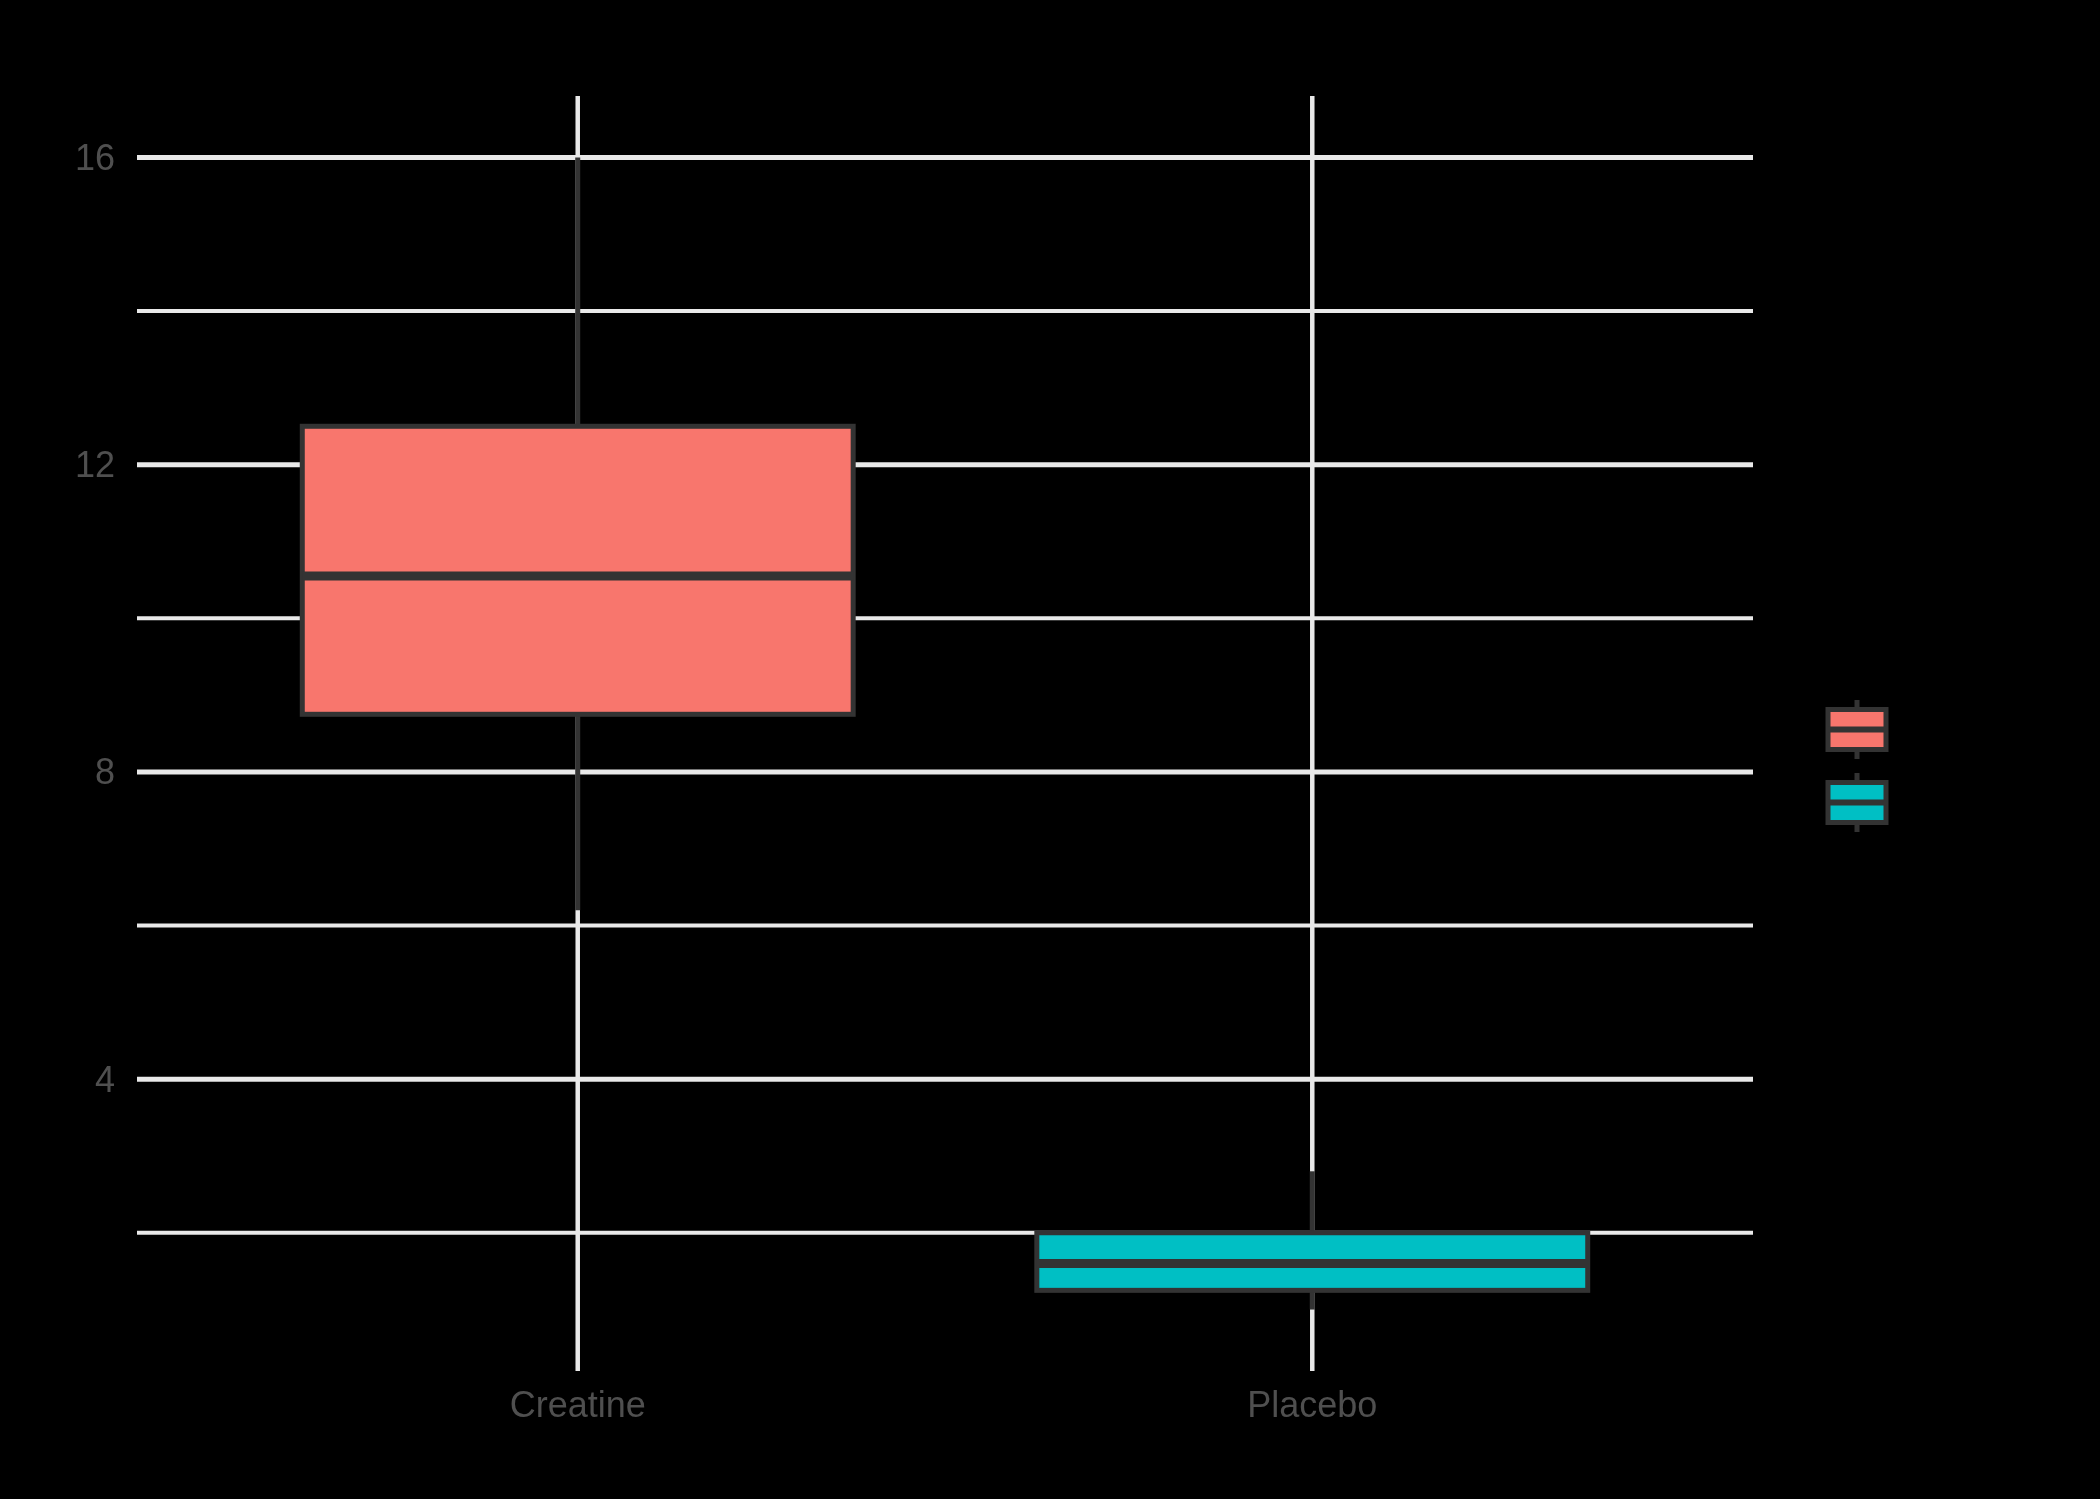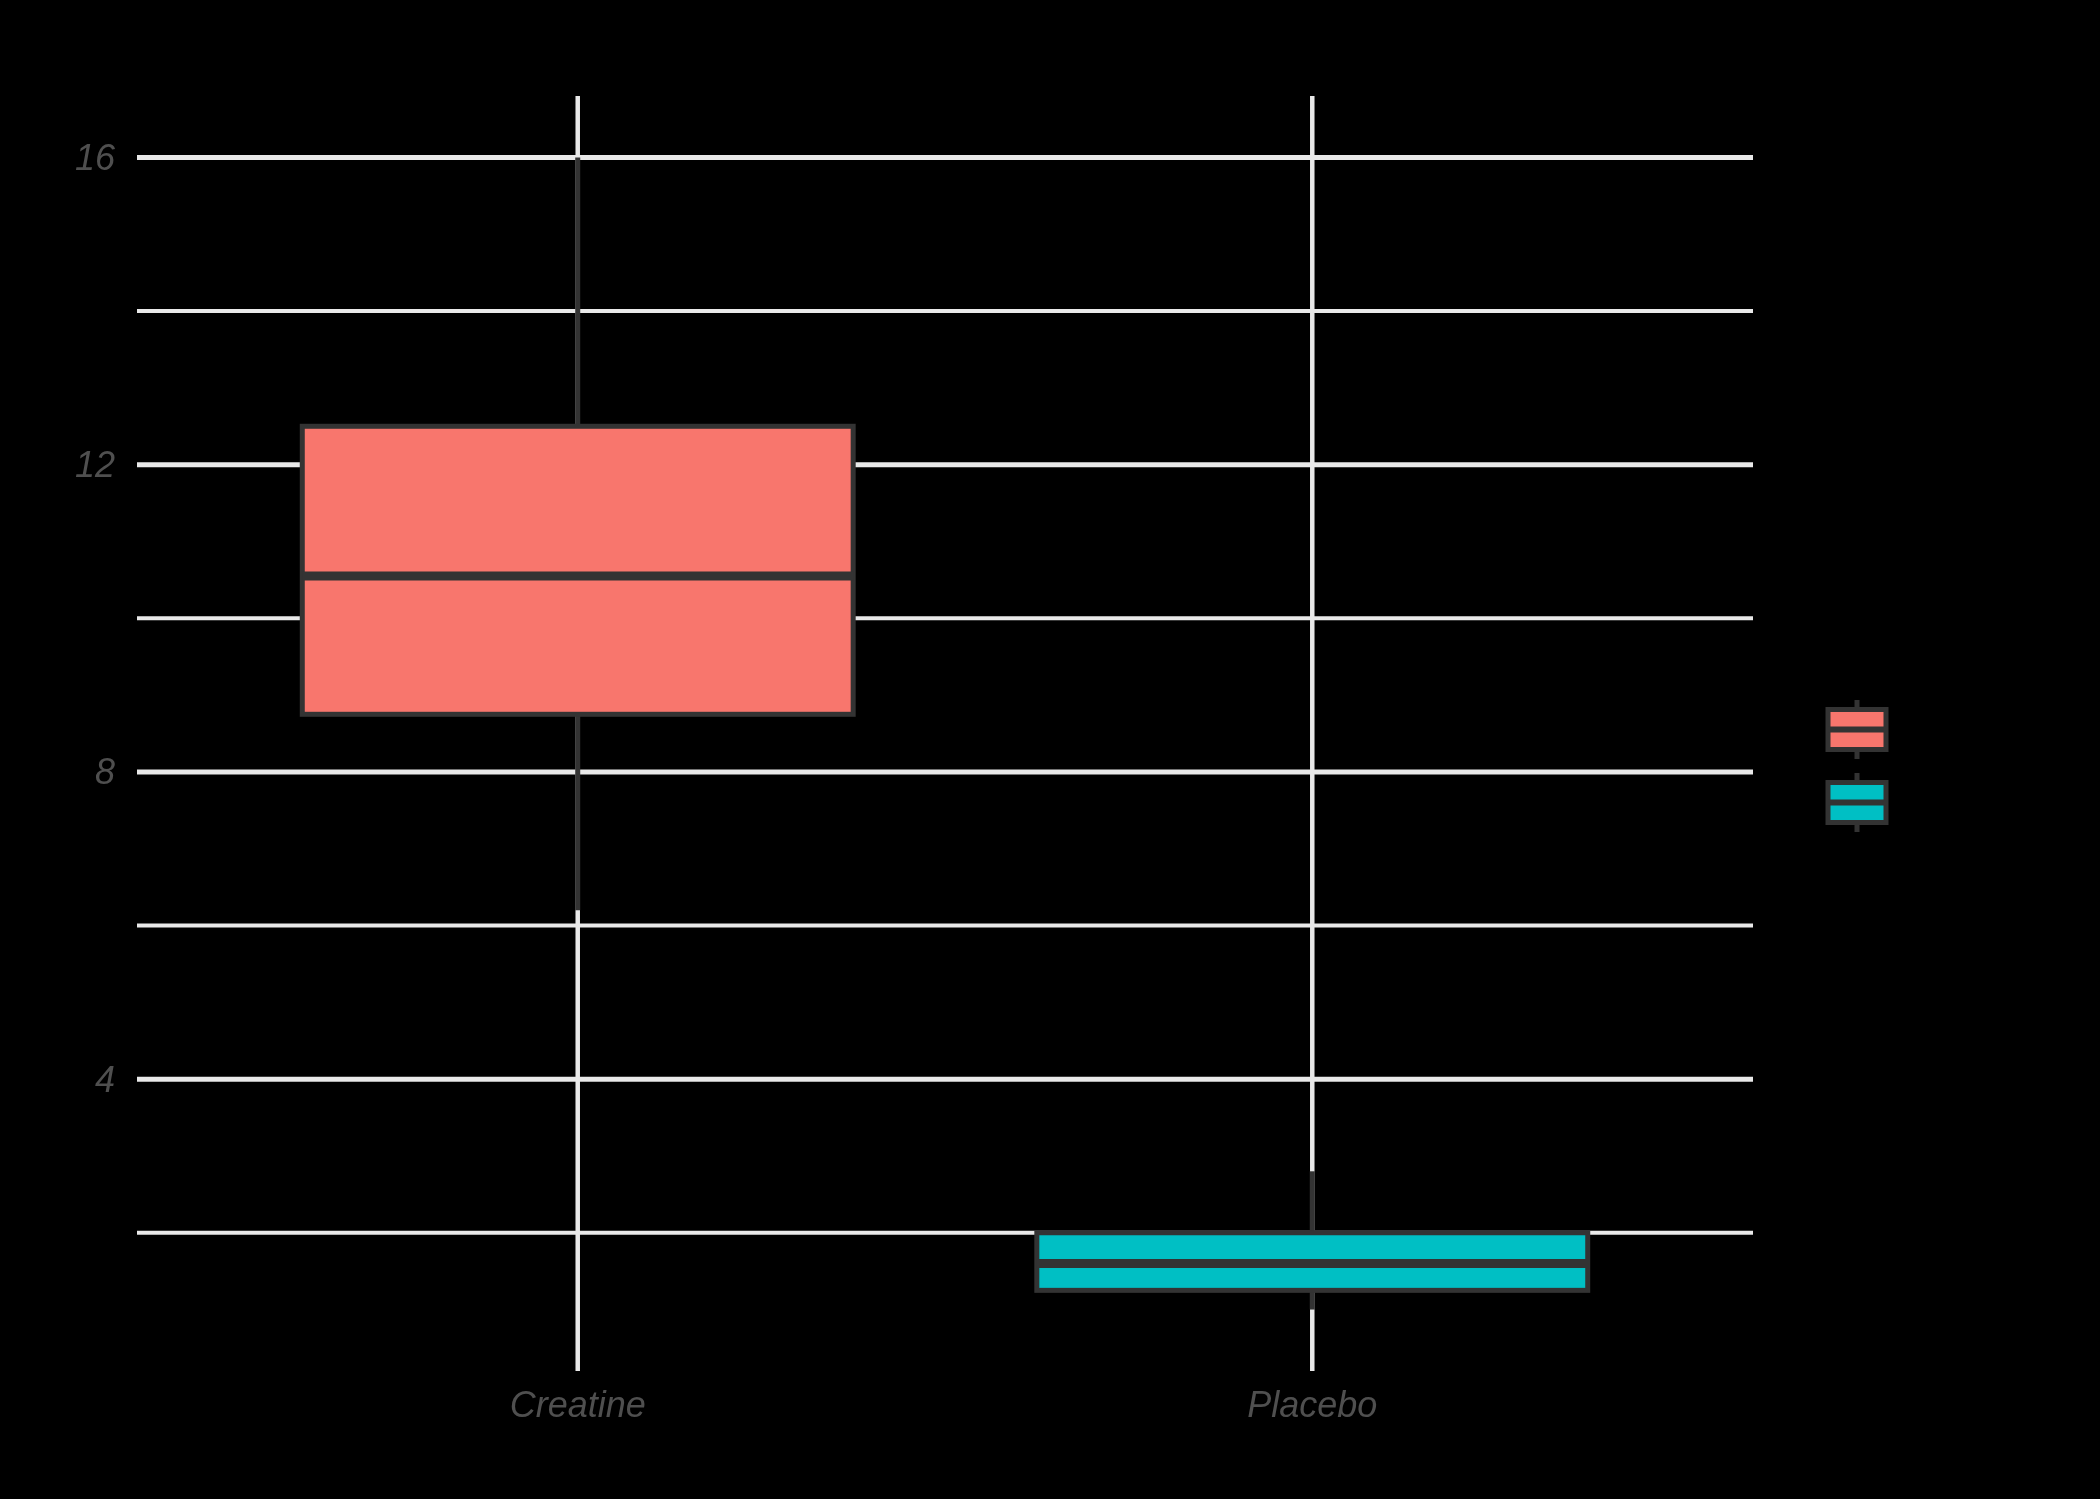--- a/index.html
+++ b/index.html
@@ -7,21 +7,20 @@
     padding: 0;
     background: #000000;
   }
   #canvas {
     position: relative;
     width: 2100px;
     height: 1499px;
     background: #0ea5e9;
     overflow: hidden;
     font-family: "Liberation Sans", sans-serif;
-    font-style: italic;
   }
   svg text {
     font-family: "Liberation Sans", sans-serif;
   }
 </style>
 </head>
 <body>
 
 <div id="canvas">
   <svg id="chart" width="2100" height="1499" viewBox="0 0 2100 1499" xmlns="http://www.w3.org/2000/svg">

